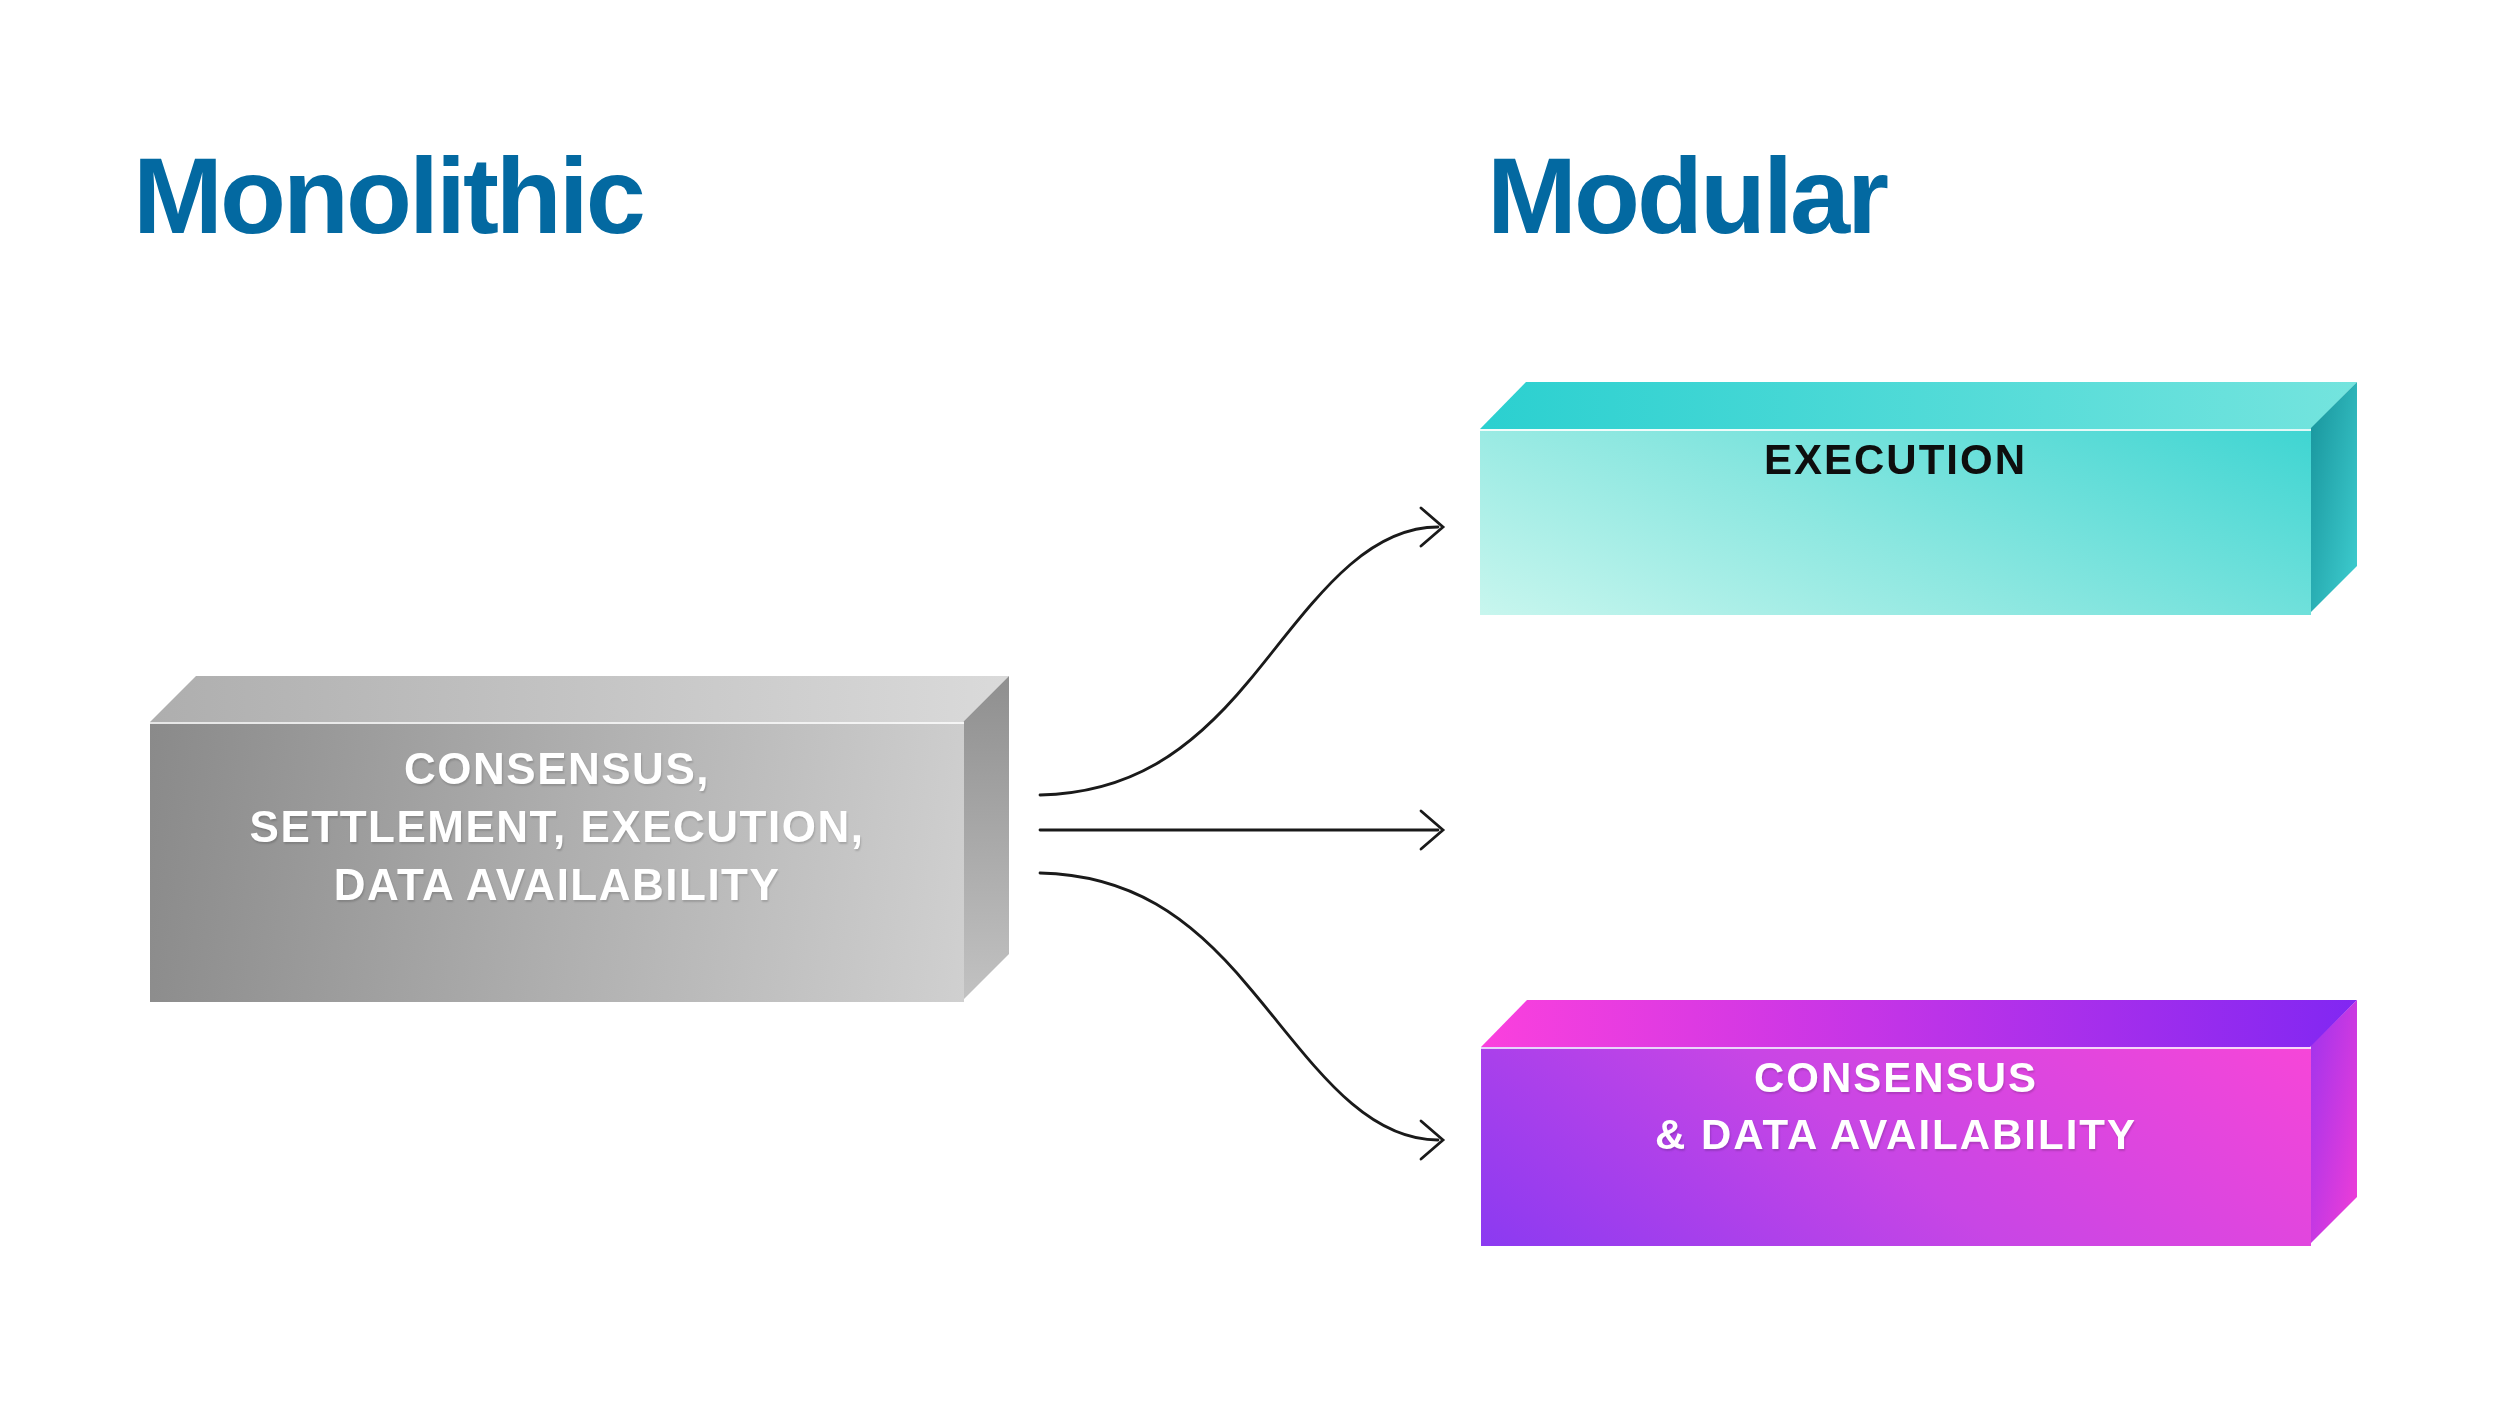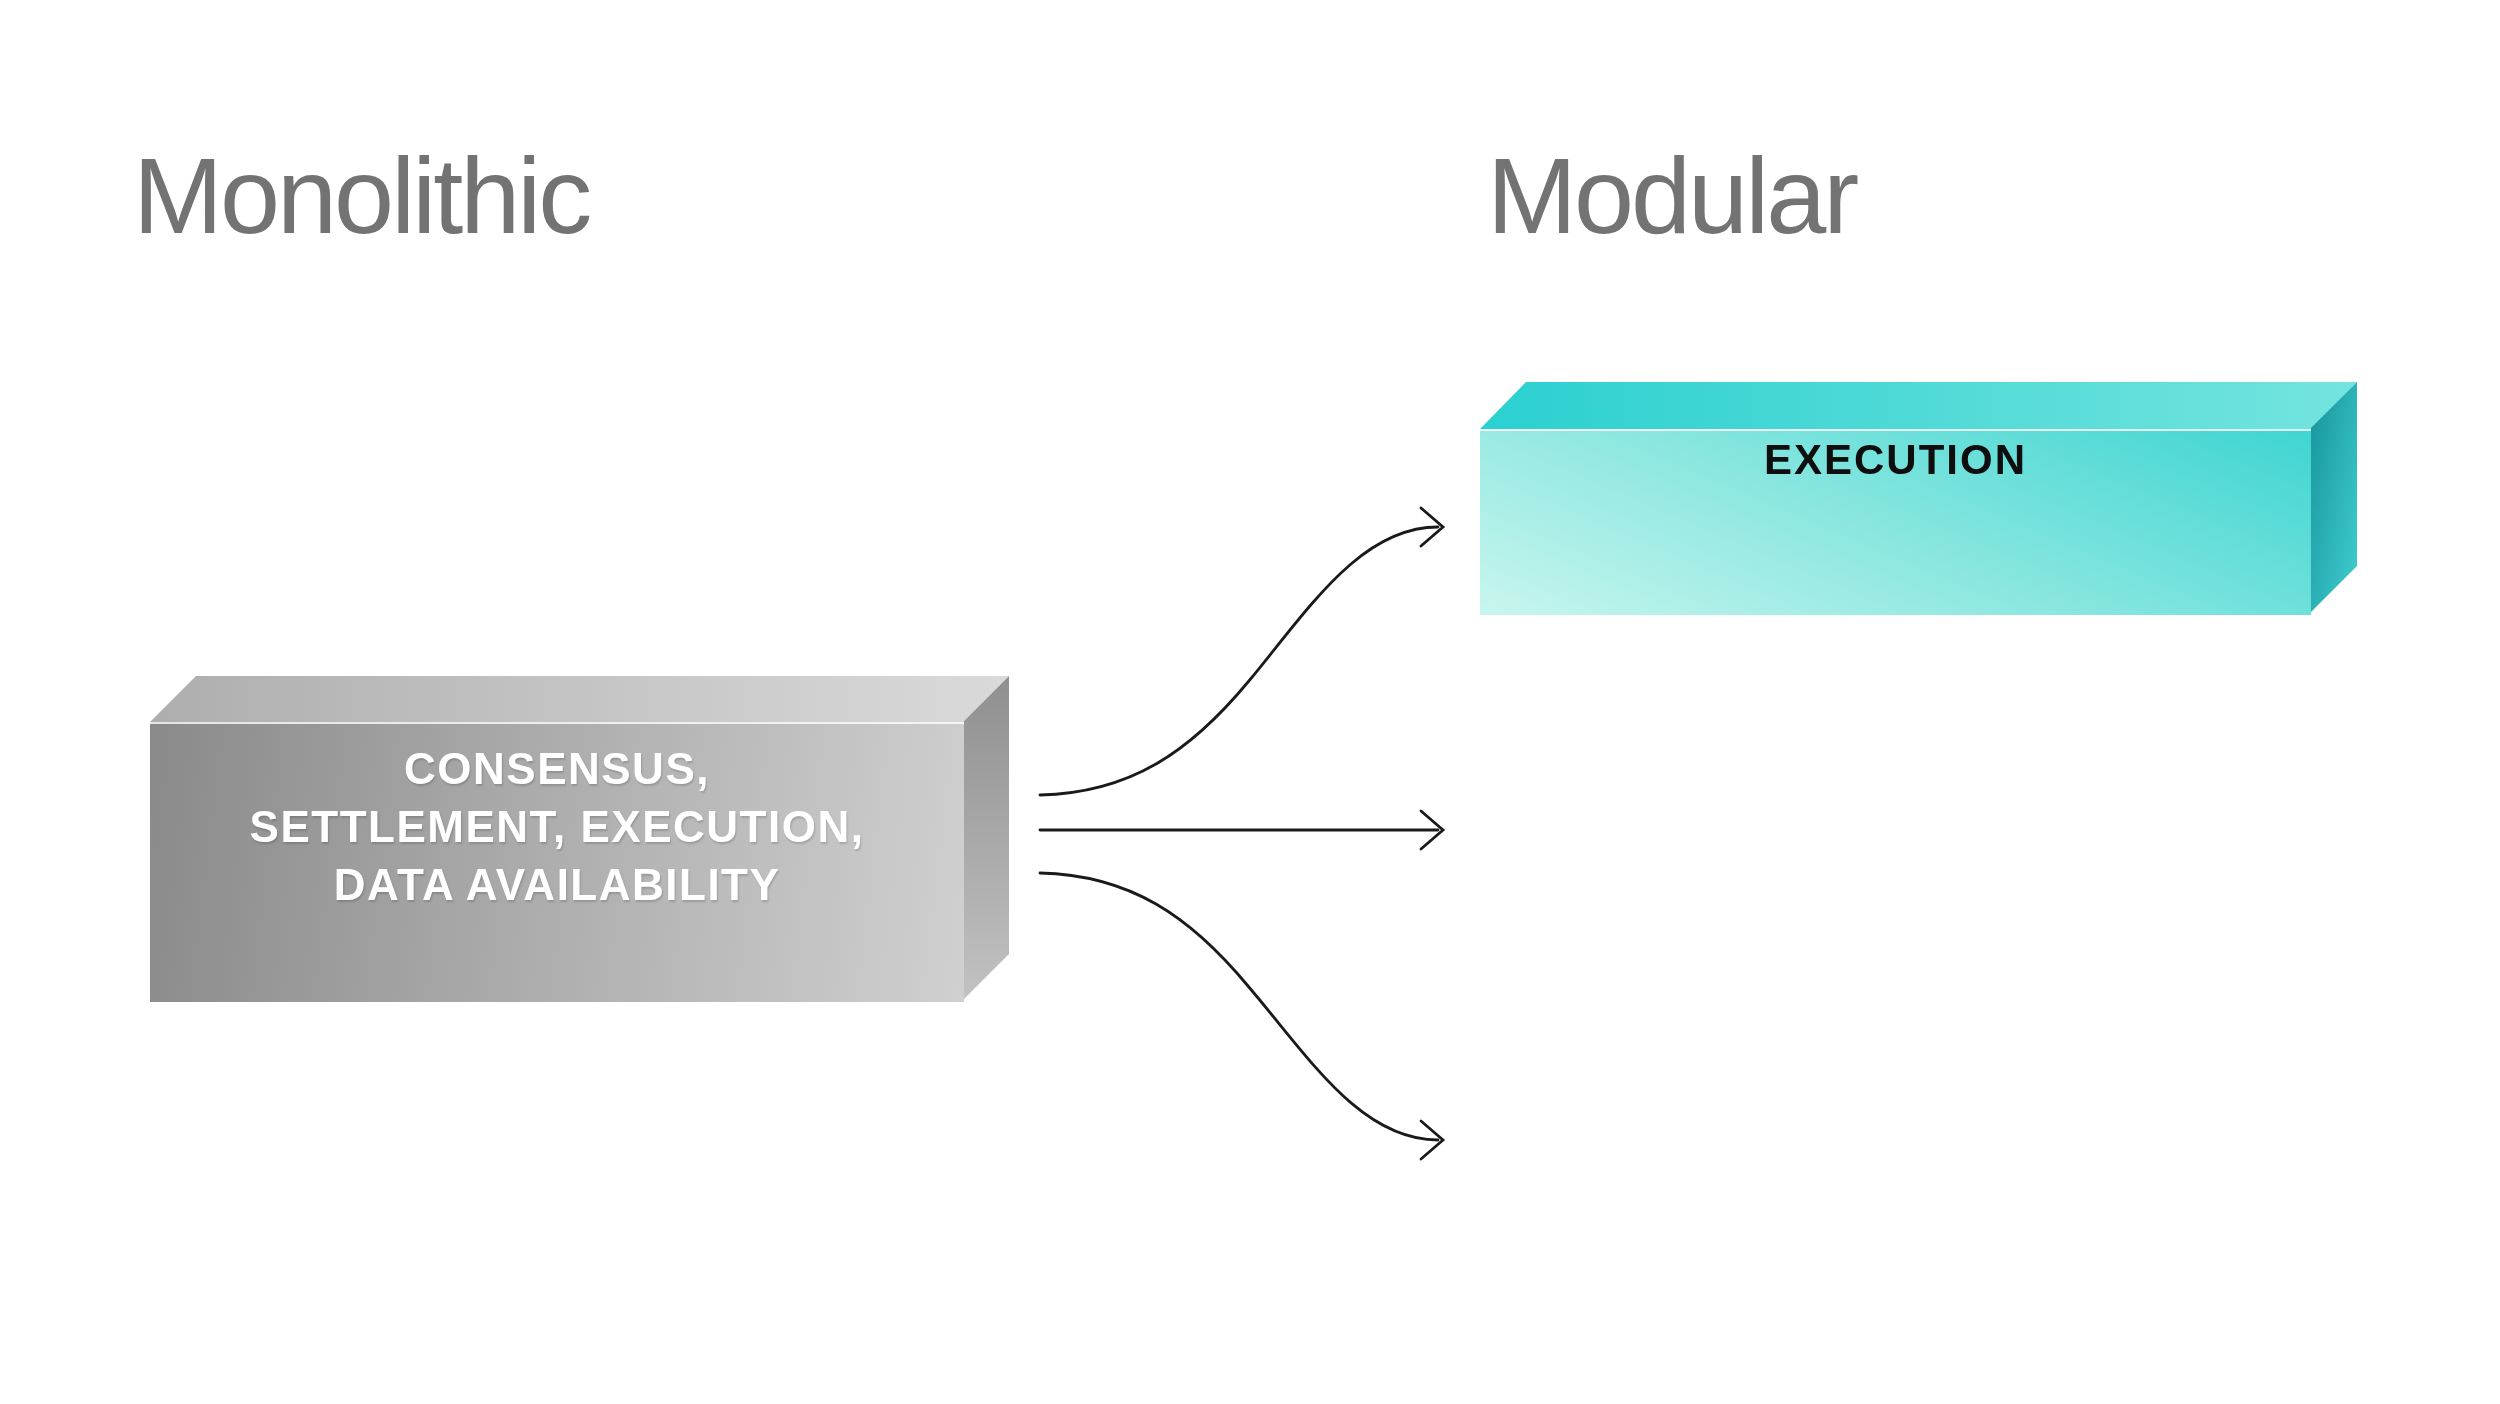--- a/index.html
+++ b/index.html
@@ -1,22 +1,22 @@
 <!DOCTYPE html>
 <html><head>
 <meta charset="utf-8">
 <style>
   html,body{margin:0;padding:0;background:#ffffff;}
   .canvas{
     position:relative;width:2500px;height:1404px;background:#ffffff;overflow:hidden;
     font-family:"Liberation Sans","DejaVu Sans",sans-serif;
   }
   .title{
-    position:absolute;font-size:108px;font-weight:400;letter-spacing:-3px;
-    color:#737373;line-height:1;white-space:nowrap;
+    position:absolute;font-size:108px;font-weight:700;letter-spacing:-3px;
+    color:#0369a1;line-height:1;white-space:nowrap;
   }
   .title-monolithic{left:133px;top:142px;}
   .title-modular{left:1487px;top:142px;}
 
   
   .box{position:absolute;}
   .face{position:absolute;}
   .face-top{
     left:0;top:0;width:100%;
     clip-path:polygon(46px 0, 100% 0, calc(100% - 46px) 100%, 0 100%);
@@ -90,20 +90,30 @@
     <div class="face face-top"></div>
     <div class="face face-side"></div>
     <div class="face face-front">
       <div class="box-label">
         <span class="line">EXECUTION</span>
       </div>
     </div>
   </div>
 
 
+  <div class="box box-modular box-consensus" style="--front0: #8b3af1; --front1: #c846e5; --front2: #f646d8; --top0: #fb40dd; --top1: #8127f2; --side0: #9e33ee; --side1: #f23ed6; --text: #ffffff;">
+    <div class="face face-top"></div>
+    <div class="face face-side"></div>
+    <div class="face face-front">
+      <div class="box-label">
+        <span class="line">CONSENSUS</span>
+        <span class="line">&amp; DATA AVAILABILITY</span>
+      </div>
+    </div>
+  </div>
 
   <svg class="arrows-svg" viewBox="0 0 2500 1404" xmlns="http://www.w3.org/2000/svg">
     <g fill="none" stroke-width="2.8" stroke-linecap="round">
       <path d="M 1040 795 C 1130 793, 1190 752, 1248 682 C 1308 610, 1360 527, 1438 527" stroke="#1a1a1a"></path>
       <polyline points="1421,508 1443,527 1421,546" stroke="#1a1a1a"></polyline>
       <path d="M 1040 830 L 1438 830" stroke="#1a1a1a"></path>
       <polyline points="1421,811 1443,830 1421,849" stroke="#1a1a1a"></polyline>
       <path d="M 1040 873 C 1130 875, 1190 916, 1248 986 C 1308 1056, 1360 1140, 1438 1140" stroke="#1a1a1a"></path>
       <polyline points="1421,1121 1443,1140 1421,1159" stroke="#1a1a1a"></polyline>
     </g>

